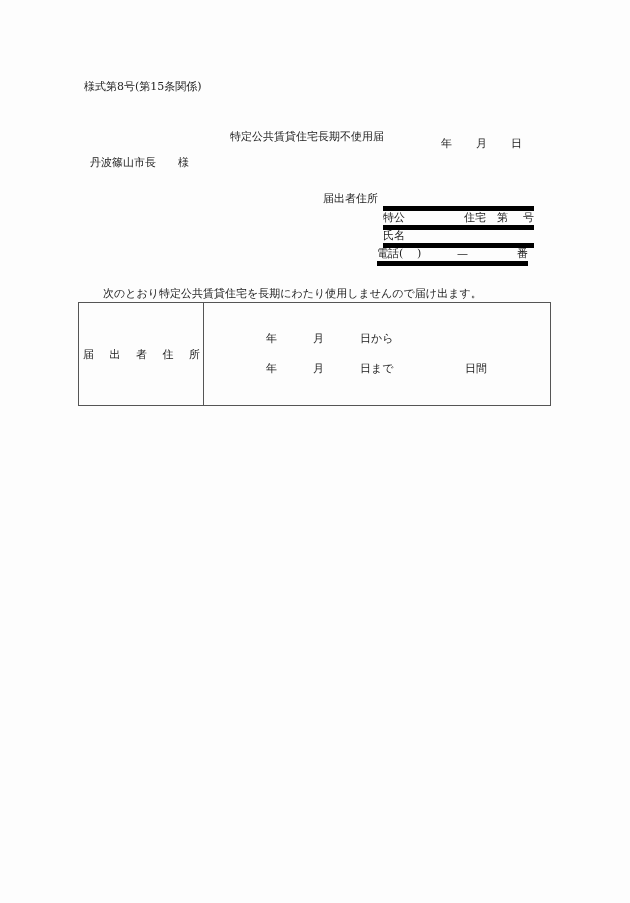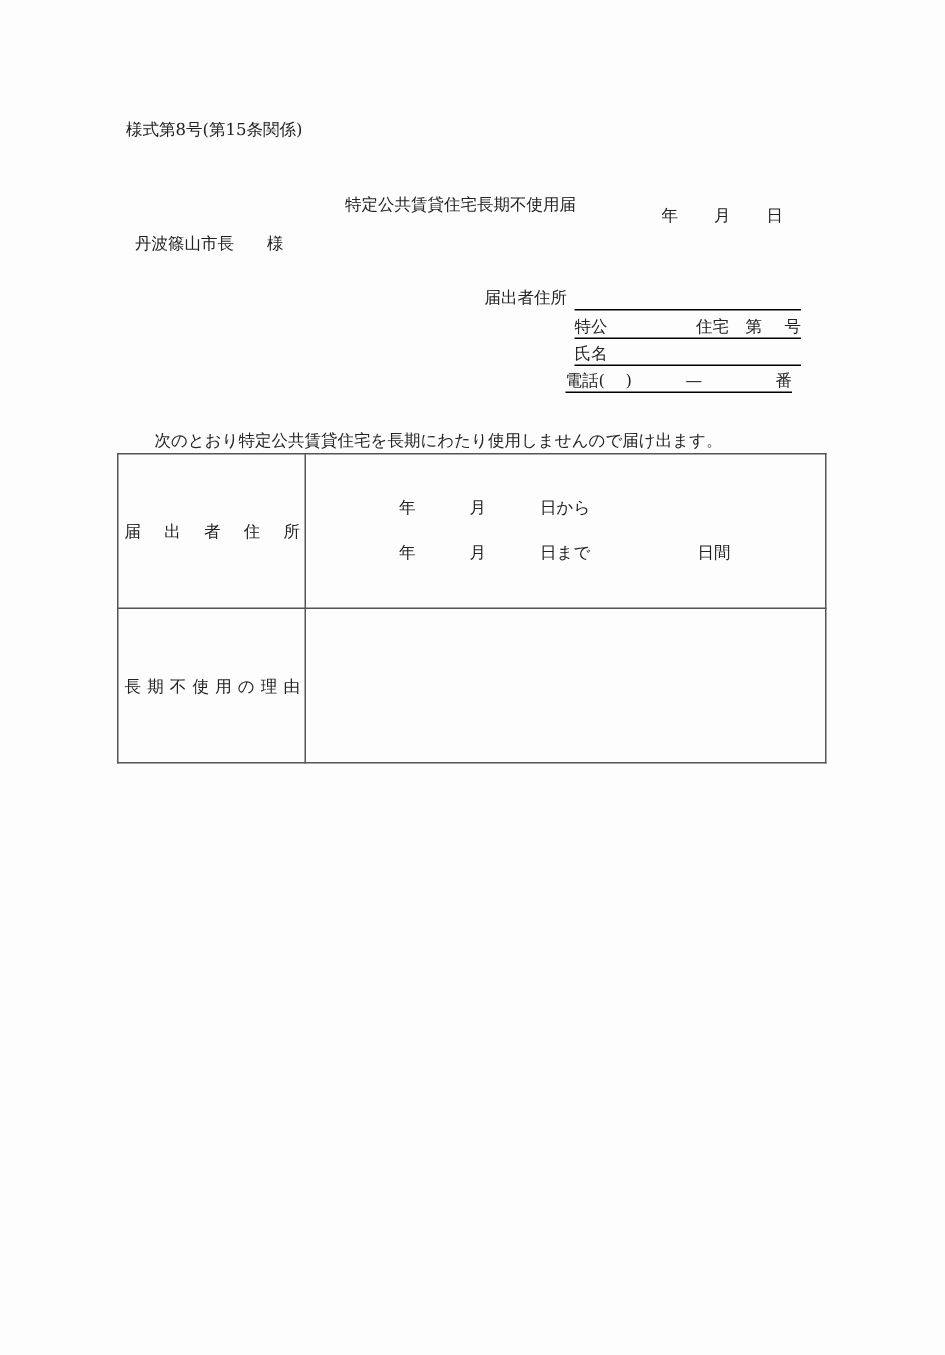--- a/index.html
+++ b/index.html
@@ -20,21 +20,21 @@
 
     #form-number { left: 84px; top: 80px; }
     #doc-title { left: 230px; top: 130px; }
     #date-line { left: 441px; top: 137px; }
     #date-line span { display: inline-block; }
     #addressee { left: 90px; top: 156px; }
     #addressee .sama { margin-left: 22px; }
 
     .field-line {
       position: absolute;
-      border-bottom: 1px solid #000000;
+      border-bottom: 5px solid #000000;
       height: 14px;
       text-decoration: underline;
     }
     #submitter-address-label { left: 323px; top: 192px; }
     #submitter-address-line { left: 383px; top: 192px; width: 151px; }
 
     #housing-line { left: 383px; top: 211px; width: 151px; }
     #name-line { left: 383px; top: 229px; width: 151px; }
     #phone-line { left: 377px; top: 247px; width: 151px; }
 
@@ -118,18 +118,14 @@
         <span style="left:156px">日から</span>
       </div>
       <div class="period-line" style="top:59px; left:0; width:100%;">
         <span style="left:62px">年</span>
         <span style="left:109px">月</span>
         <span style="left:156px">日まで</span>
         <span style="left:261px">日間</span>
       </div>
     </td>
   </tr>
-  <tr class="row">
-    <td class="label-cell">長期不使用の理由</td>
-    <td class="value-cell"></td>
-  </tr>
 </tbody>
   </table>
 
 </body></html>

